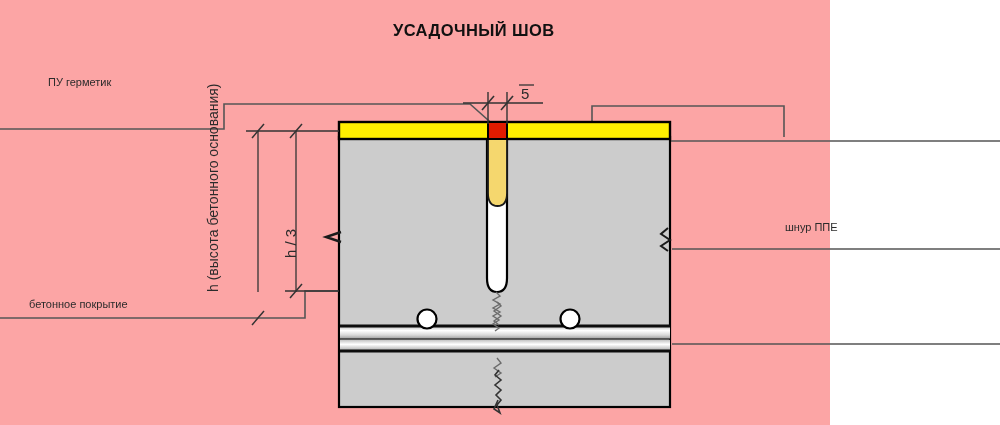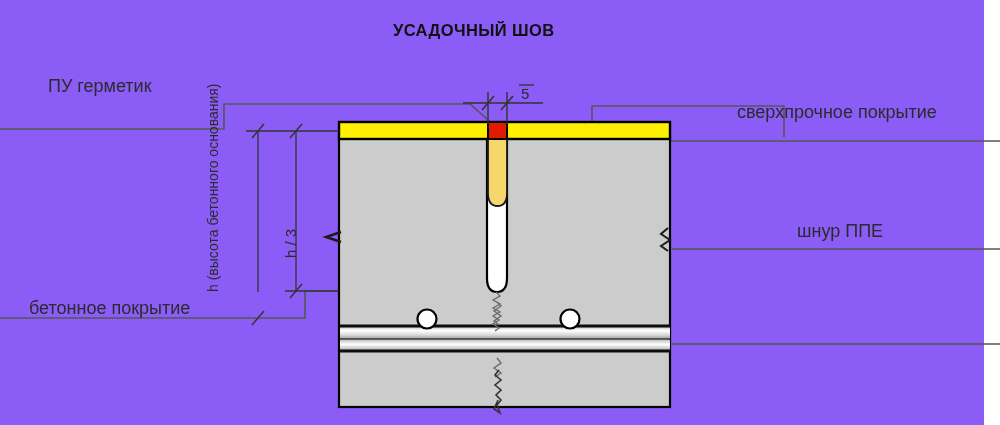--- a/index.html
+++ b/index.html
@@ -9,23 +9,23 @@
   }
   body {
     width: 1000px;
     height: 425px;
     font-family: "Liberation Sans", sans-serif;
     position: relative;
     overflow: hidden;
   }
   #stage {
     position: relative;
-    width: 984px;
+    width: 830px;
     height: 425px;
-    background: #8b5cf6;
+    background: #fca5a5;
   }
   svg.diagram {
     position: absolute;
     left: 0;
     top: 0;
     width: 1000px;
     height: 425px;
   }
   .lbl {
     position: absolute;
@@ -34,21 +34,21 @@
     white-space: nowrap;
     line-height: 1;
   }
   .title {
     font-size: 16.5px;
     font-weight: bold;
     color: #111111;
     letter-spacing: 0.4px;
   }
   .callout {
-    font-size: 18px;
+    font-size: 11px;
   }
   .dim-text {
     font-size: 14px;
     color: #2b2b2b;
   }
   .vert {
     transform-origin: 0 0;
   }
 </style>
 </head>
@@ -167,23 +167,22 @@
     </g>
 
   </svg>
 
   <div class="lbl title" style="left:393px; top:22px;">УСАДОЧНЫЙ ШОВ</div>
 
   <div class="lbl callout" style="left:48px; top:77px;">ПУ герметик</div>
 
   <div class="lbl callout" style="left:29px; top:299px;">бетонное покрытие</div>
 
-  <div class="lbl callout" style="left:737px; top:103px;">сверхпрочное покрытие</div>
 
-  <div class="lbl callout" style="left:785px; top:222px;margin-left:12px;">шнур ППЕ</div>
+  <div class="lbl callout" style="left:785px; top:222px;">шнур ППЕ</div>
 
 
   <div class="lbl dim-text" style="left:521px; top:86px; font-size:15px;">5</div>
 
   <div class="lbl dim-text vert" style="left:206px; top:292px; transform: rotate(-90deg); width:180px; text-align:left;">h (высота бетонного основания)</div>
 
   <div class="lbl dim-text vert" style="left:283px; top:258px; transform: rotate(-90deg); width:90px; text-align:left; font-size:15px;">h / 3</div>
 
 </div>
 

